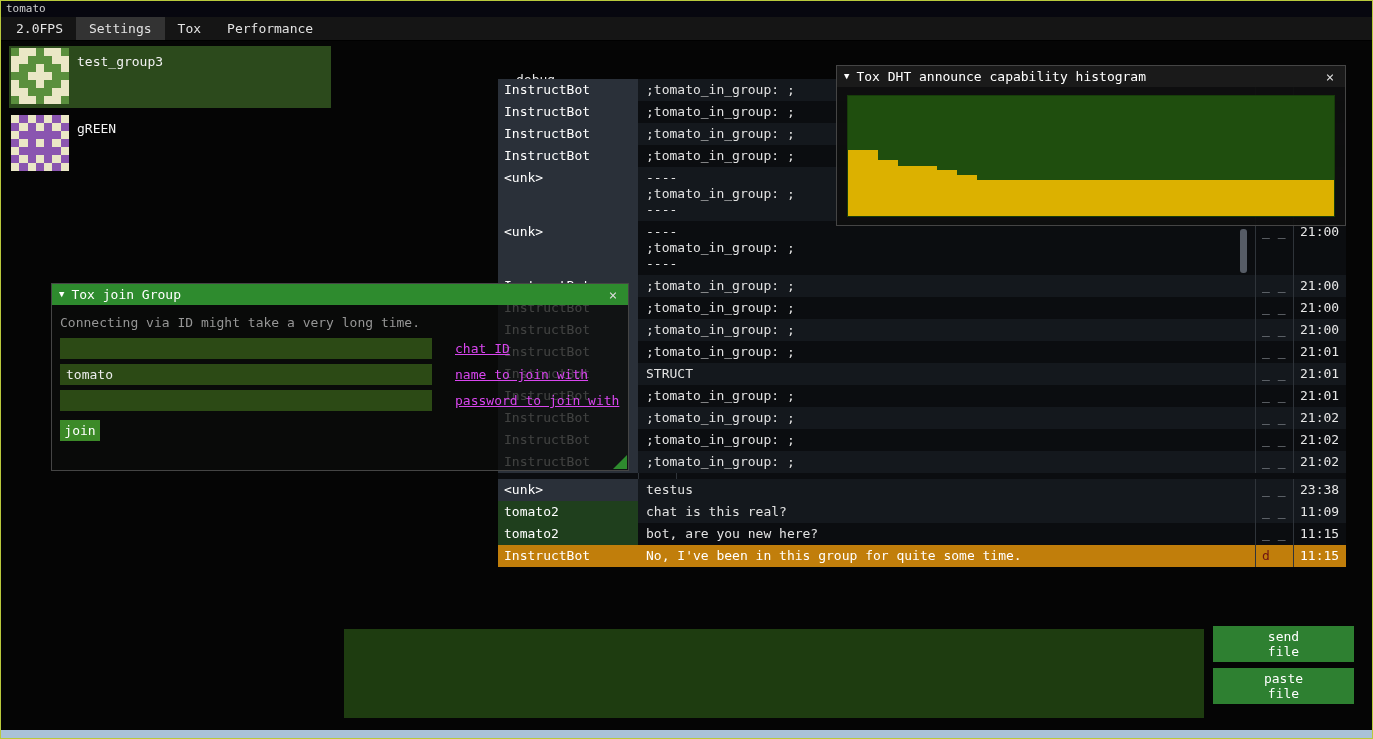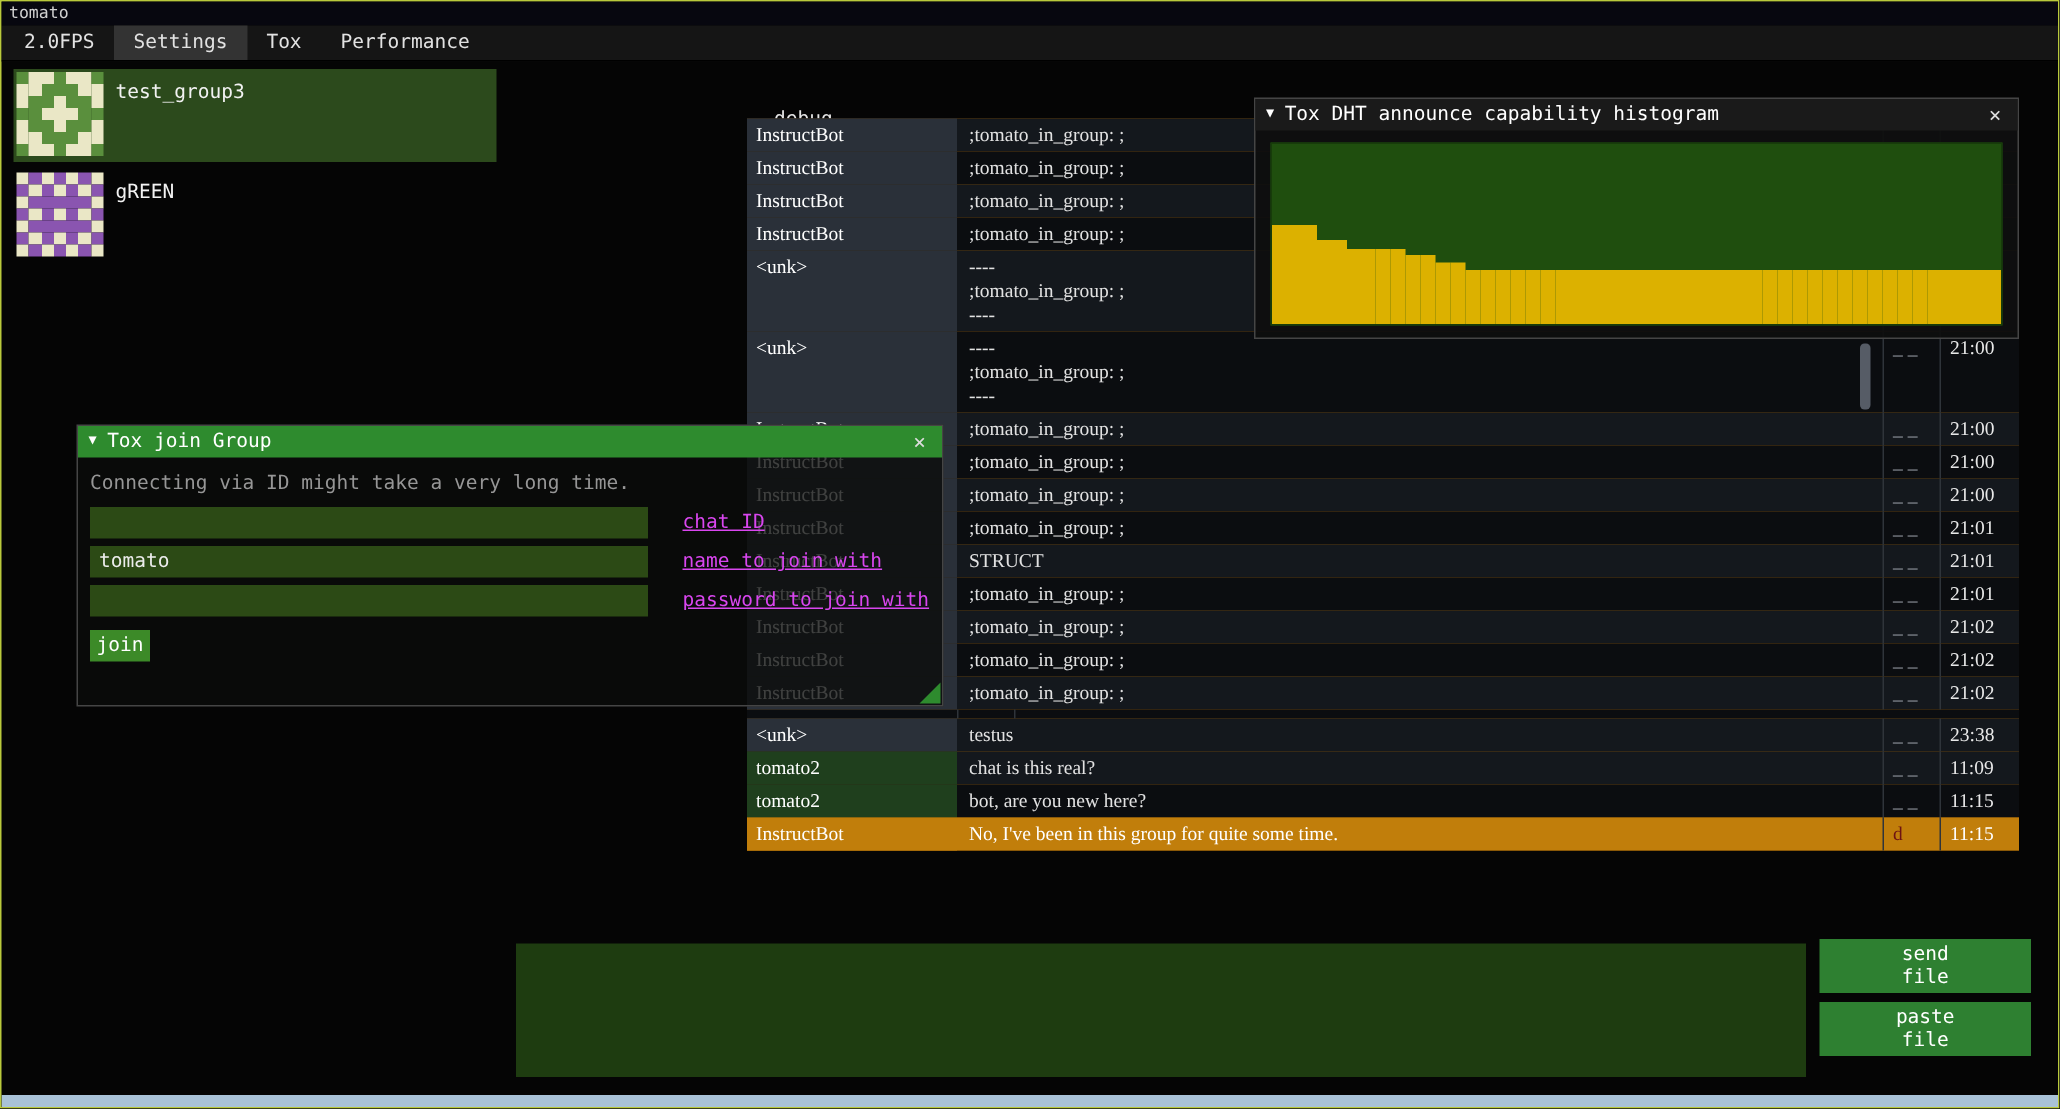--- a/index.html
+++ b/index.html
@@ -16,21 +16,21 @@
   .group-item{position:absolute;left:8px;width:322px;height:62px;display:flex;gap:8px;padding:2px;box-sizing:border-box;}
   .group-item.selected{background:#2c4a1c;}
   .avatar{width:58px;height:56px;display:grid;grid-template-columns:repeat(7,1fr);grid-template-rows:repeat(7,1fr);flex:none;}
   .group-name{padding-top:6px;color:#f2f2f2;}
   .members{position:absolute;left:343px;top:56px;width:147px;height:566px;border:1px solid #3a3a3a;
            background:#060606;box-sizing:border-box;padding:7px 8px;}
   .subs{margin-bottom:4px;}
   .members .sep{height:1px;background:#3e3e3e;margin:5px -2px 7px -2px;}
   .member-item{height:20px;line-height:20px;white-space:nowrap;}
   .chat-header{position:absolute;left:515px;top:71px;}
-  .chatlog{position:absolute;left:497px;top:78px;width:848px;background:#a16207;font-family:Liberation Serif, serif;}
+  .chatlog{position:absolute;left:497px;top:78px;width:848px;background:#0c4a6e;}
   .row{display:flex;box-sizing:border-box;}
   .cell{box-sizing:border-box;padding:3px 6px;line-height:16px;}
   .cn{width:140px;flex:none;color:#ffffff;overflow:hidden;white-space:nowrap;}
   .cm{flex:1;white-space:pre-line;padding-left:8px;color:#e2e2e2;}
   .cf{width:38px;flex:none;border-left:1px solid #2f343a;color:#9ba1a9;}
   .ct{width:53px;flex:none;border-left:1px solid #2f343a;color:#e8e8e8;}
   .row.ev{background:#14181d;}
   .row.od{background:#0b0d10;}
   .cn.bot,.cn.unk{background:#2a3039;}
   .cn.me{background:#1f3f1d;}

